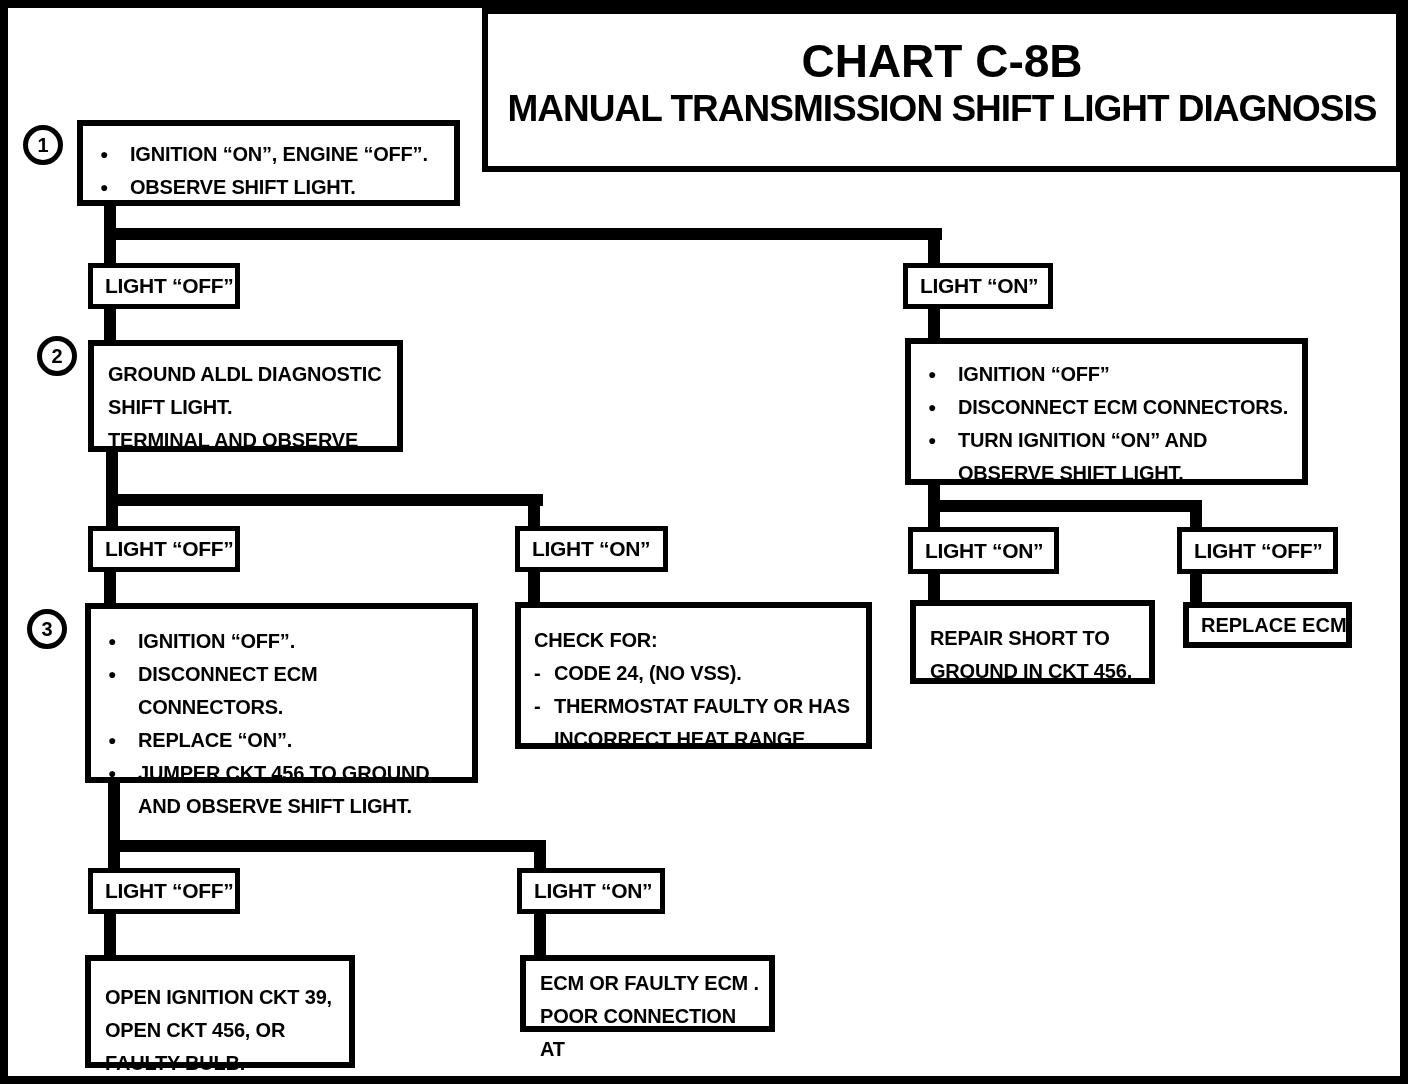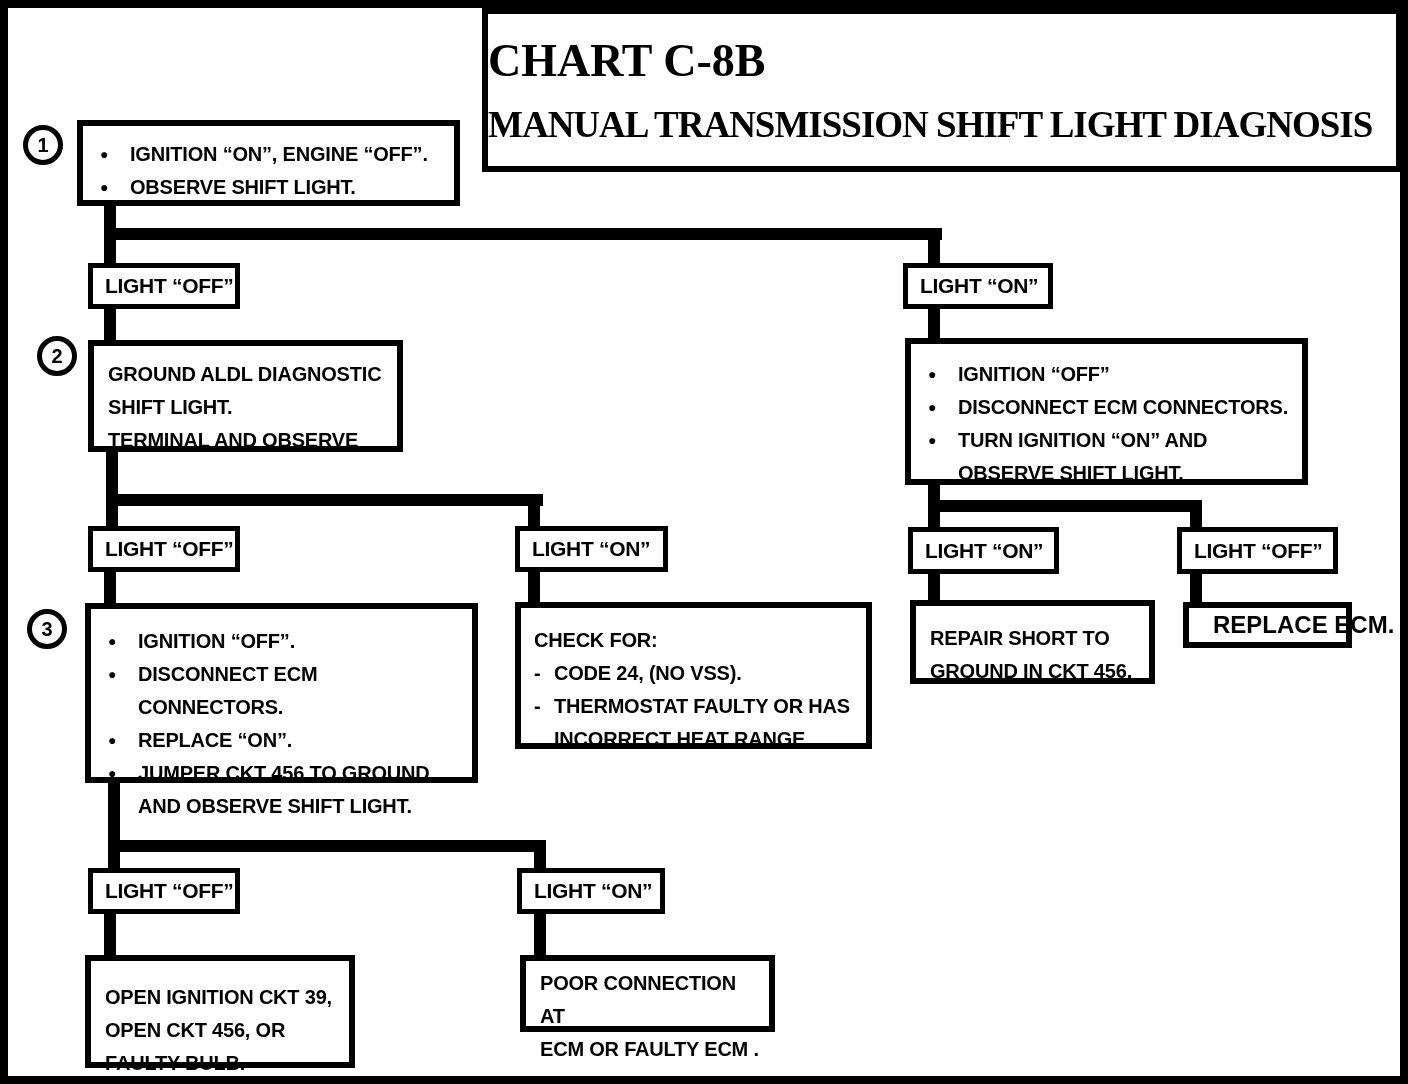--- a/index.html
+++ b/index.html
@@ -11,23 +11,23 @@
   }
   .frame {
     position:absolute; left:0; top:0; width:1408px; height:1084px;
     border:8px solid #000; box-sizing:border-box; pointer-events:none;
   }
   .box {
     position:absolute; background:#fff; border:5px solid #000;
     box-sizing:border-box;
   }
   .thick { border-width:6px; }
-  .title-box { text-align:left;font-family:Liberation Serif, serif; }
+  .title-box { text-align:center; }
   .title-main { font-size:46px; letter-spacing:0px; margin-top:20px; }
-  .title-sub  { font-size:37px; letter-spacing:-1px; margin-top:16px; }
+  .title-sub  { font-size:37px; letter-spacing:-1px; }
   .light-label {
     display:flex; align-items:center; padding-left:12px;
     font-size:21px; letter-spacing:-0.3px; white-space:nowrap;
   }
   .badge {
     position:absolute; width:40px; height:40px; border:5px solid #000;
     border-radius:50%; box-sizing:border-box; background:#fff;
     display:flex; align-items:center; justify-content:center;
     font-size:20px;
   }
@@ -179,39 +179,39 @@
   </div>
 
   <div class="box thick" style="left:910px; top:600px; width:245px; height:84px;">
     <div class="plain" style="padding-top:16px;">
       <div>REPAIR SHORT TO</div>
       <div>GROUND IN CKT 456.</div>
     </div>
   </div>
 
   <div class="box thick vcenter" style="left:1183px; top:602px; width:169px; height:46px; padding-left:12px;">
-    <span style="font-size:24px; white-space:nowrap;margin-left:12px;">REPLACE ECM.</span>
+    <span style="font-size:20px; white-space:nowrap;">REPLACE ECM.</span>
   </div>
 
   <div class="box light-label" style="left:88px; top:868px; width:152px; height:46px;">
     <span>LIGHT “OFF”</span>
   </div>
   <div class="box light-label" style="left:517px; top:868px; width:148px; height:46px;">
     <span>LIGHT “ON”</span>
   </div>
 
   <div class="box thick" style="left:85px; top:955px; width:270px; height:113px;">
     <div class="plain" style="padding-top:20px;">
       <div>OPEN IGNITION CKT 39,</div>
       <div>OPEN CKT 456, OR</div>
       <div>FAULTY BULB.</div>
     </div>
   </div>
 
   <div class="box thick" style="left:520px; top:955px; width:255px; height:77px;">
     <div class="plain" style="padding-top:6px;">
+      <div>ECM OR FAULTY ECM .</div>
       <div>POOR CONNECTION AT</div>
-      <div>ECM OR FAULTY ECM .</div>
     </div>
   </div>
 
   <div class="frame"></div>
 </div>
 
 </body></html>

